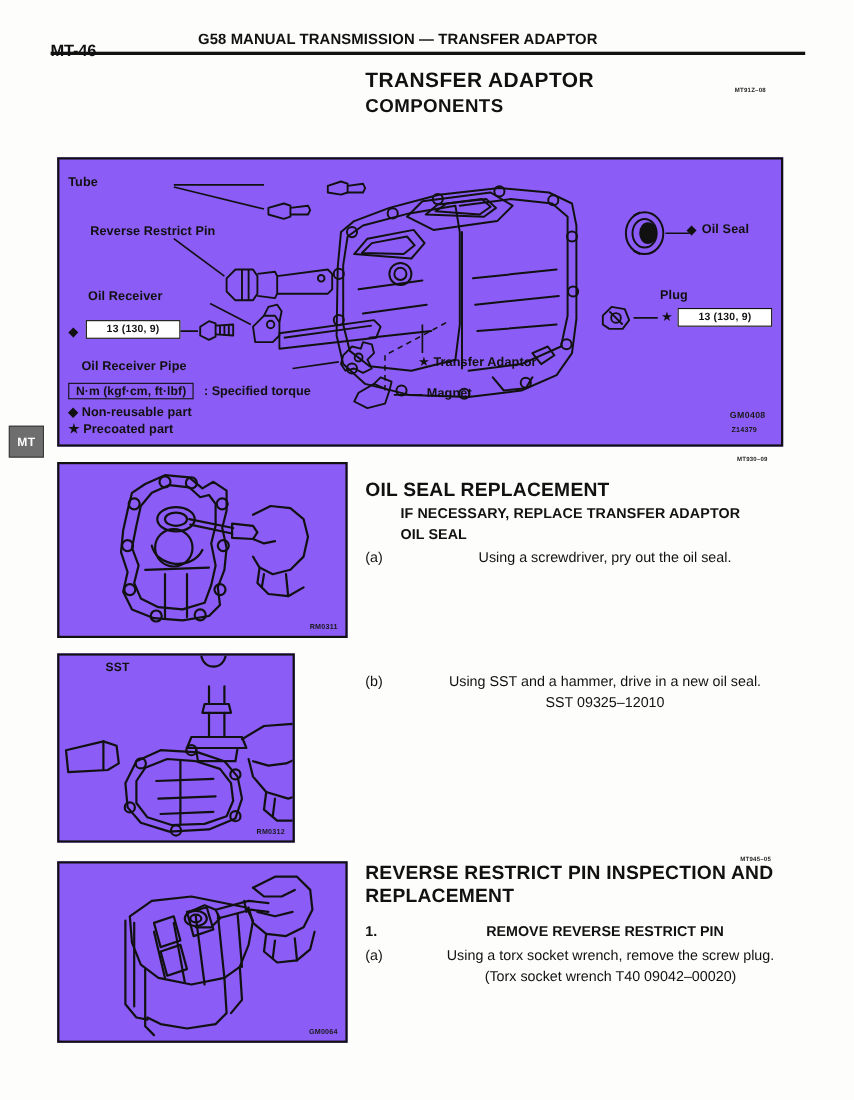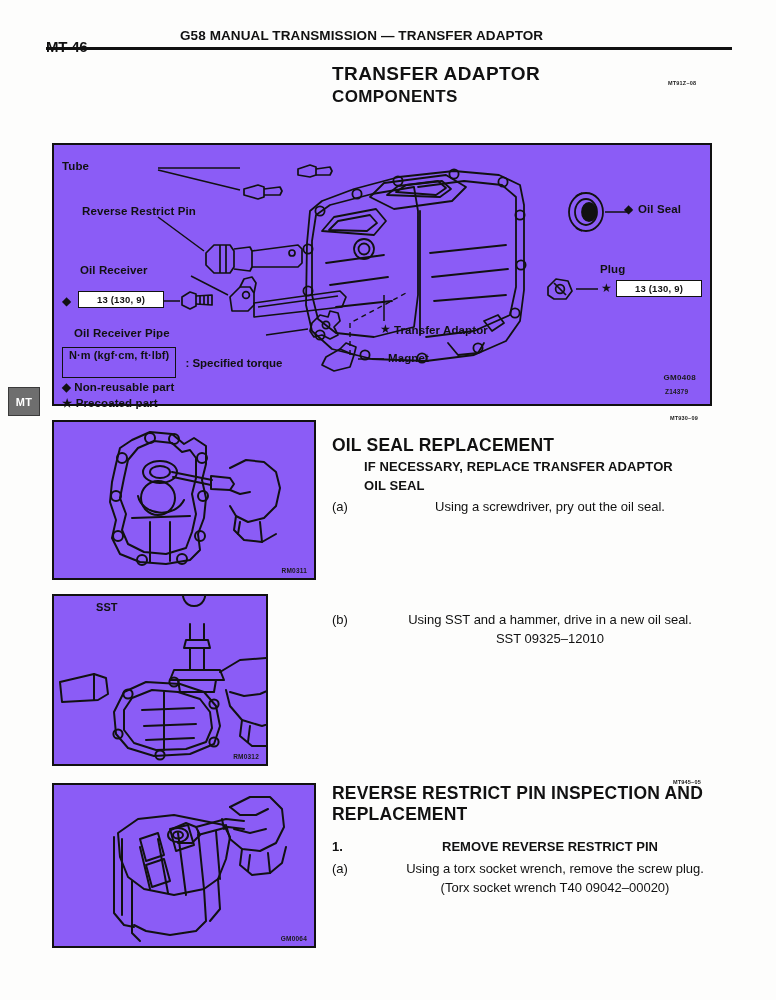--- a/index.html
+++ b/index.html
@@ -146,21 +146,21 @@
     font-size: 12px;
     line-height: 1;
     color: #111;
   }
 
   
   .legend { position: absolute; left: 62px; top: 347px; }
   .legend-unit {
     display: inline-block;
     border: 1.6px solid #111;
-    padding: 1px 6px 16px 6px;
+    padding: 1px 6px 0 6px;
     font-size: 11px;
     font-weight: bold;
     letter-spacing: 0.1px;
     vertical-align: middle;
   }
   .legend-spec {
     display: inline-block;
     font-size: 11.5px;
     font-weight: bold;
     margin-left: 9px;

